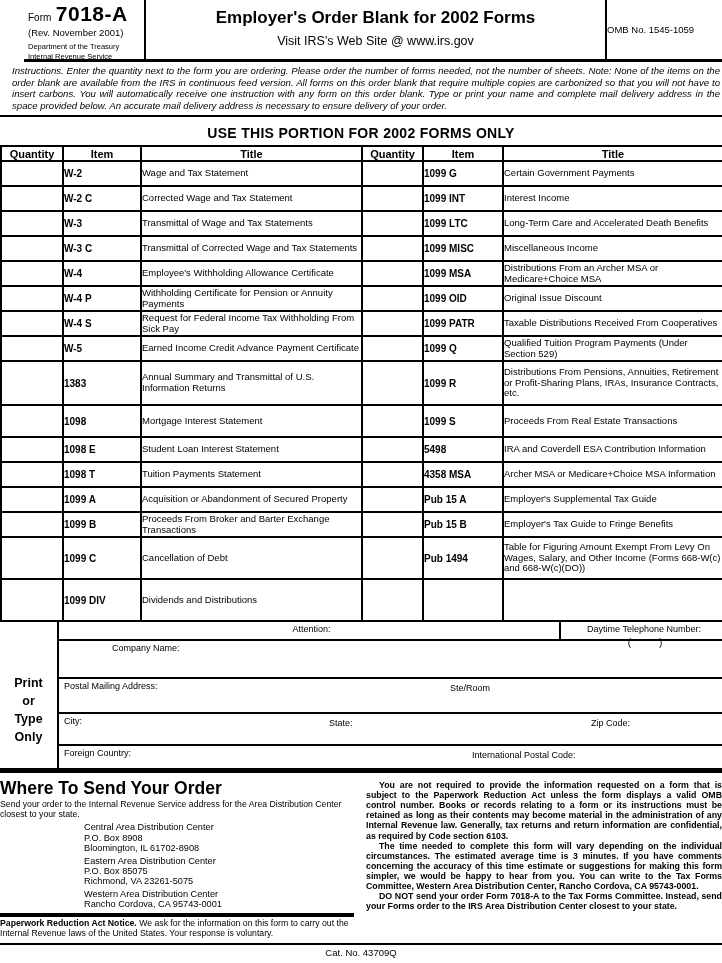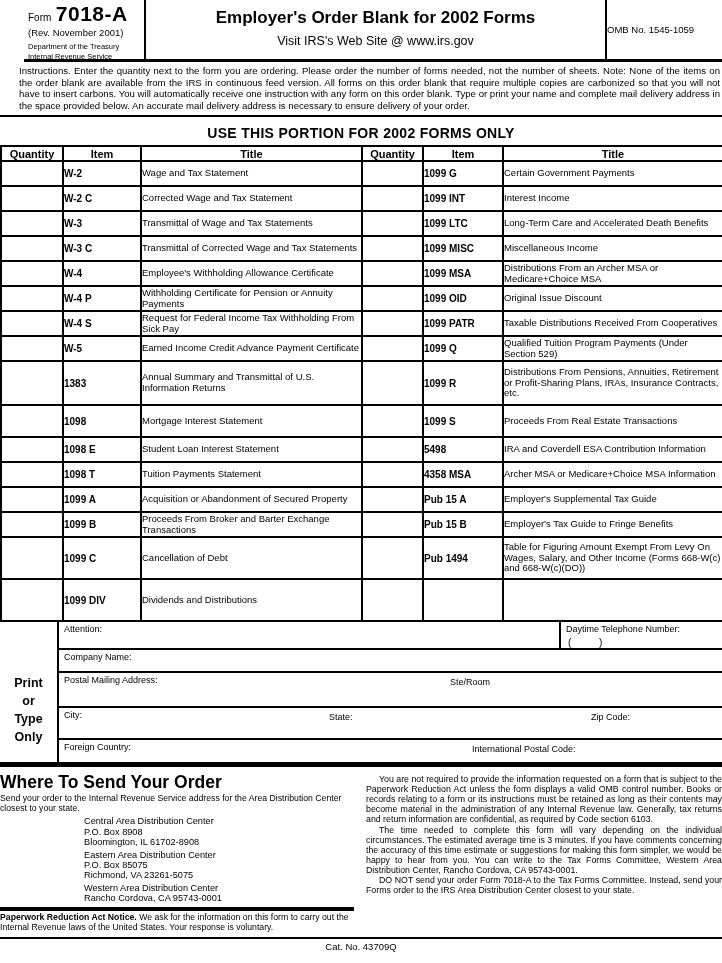--- a/index.html
+++ b/index.html
@@ -19,22 +19,22 @@
   .form-number { font-size: 21px; font-weight: bold; letter-spacing: .5px; }
   .rev { font-size: 9.5px; margin-top: 1px; }
   .agency { font-size: 7.5px; margin-top: 4px; line-height: 1.3; }
   .h-center { flex: 1; text-align: center; padding-top: 8px; }
   .h-title { font-size: 17px; font-weight: bold; }
   .h-sub { font-size: 12.5px; margin-top: 6px; }
   .h-right { width: 117px; border-left: 2px solid #000; display: flex; align-items: center; justify-content: flex-start; font-size: 9.5px; }
 
   
   .instructions {
-    font-size: 9.6px; line-height: 1.2; padding: 3px 2px 4px 19px;
-    border-bottom: 2px solid #000; text-align: justify;
+    font-size: 9.6px; line-height: 1.2; padding: 3px 2px 4px 12px;
+    border-bottom: 2px solid #000; text-align: justify; font-style: italic;
   }
 
   
   .section-title { text-align: center; font-weight: bold; font-size: 14px; margin: 8px 0 4px 0; letter-spacing: .3px; }
 
   
   table.order { border-collapse: collapse; width: 722px; table-layout: fixed; border: 2px solid #000; }
   table.order th, table.order td { border: 2px solid #000; padding: 0; }
   table.order th { font-size: 11px; height: 15px; font-weight: bold; border-radius: 6px; }
   td.qty { }
@@ -47,37 +47,37 @@
   table.order tbody tr:nth-child(15) td { height: 42px; }
   table.order tbody tr:nth-child(16) td { height: 42px; }
 
   
   .addr-wrap { display: flex; border-bottom: 5px solid #000; }
   .side-label { width: 57px; text-align: center; font-weight: bold; font-size: 12.5px; line-height: 1.45; padding-top: 52px; }
   .addr-fields { flex: 1; border-left: 2px solid #000; }
   .addr-row { border-bottom: 2px solid #000; position: relative; font-size: 9px; }
   .addr-row:last-child { border-bottom: none; }
   .lbl { padding: 2px 0 0 5px; display: inline-block; vertical-align: top; }
-  .row-attention { display: flex; height: 28px; }
+  .row-attention { display: flex; height: 19px; text-align: center; }
   .attn-cell { flex: 1; }
   .phone-cell { width: 163px; border-left: 2px solid #000; }
   .phone-parens { display: block; padding: 3px 0 0 7px; font-size: 10px; white-space: pre; }
-  .row-company { height: 23px; }
+  .row-company { height: 38px; padding-left: 48px; }
   .row-postal { height: 35px; }
   .pos-ste { position: absolute; left: 386px; top: 2px; }
   .row-city { height: 32px; }
   .pos-state { position: absolute; left: 265px; top: 2px; }
   .pos-zip { position: absolute; left: 527px; top: 2px; }
   .row-foreign { height: 22px; }
   .pos-intl { position: absolute; left: 408px; top: 2px; }
 
   
   .bottom { display: flex; margin-top: 5px; }
   .b-left { width: 354px; }
-  .b-right { width: 368px; padding-left: 12px; padding-top: 2px; }
+  .b-right { width: 368px; padding-left: 12px; padding-top: 2px; font-weight: bold; }
   .wts-heading { font-size: 17.5px; font-weight: bold; margin: 0 0 1px 0; }
   .wts-intro { font-size: 8.7px; line-height: 1.12; }
   .centers { margin-left: 84px; font-size: 9.2px; line-height: 1.1; margin-top: 1px; }
   .center-group { margin-top: 3px; }
   .black-bar { height: 4px; background: #000; margin: 4px 0 2px 0; }
   .paperwork { font-size: 8.7px; line-height: 1.13; }
   .b-right p { margin: 0; font-size: 8.8px; line-height: 1.15; text-indent: 13px; text-align: justify; }
 
   
   .footer { border-top: 2px solid #000; margin-top: 4px; text-align: center; font-size: 9.5px; padding: 2px 0 3px 0; }

